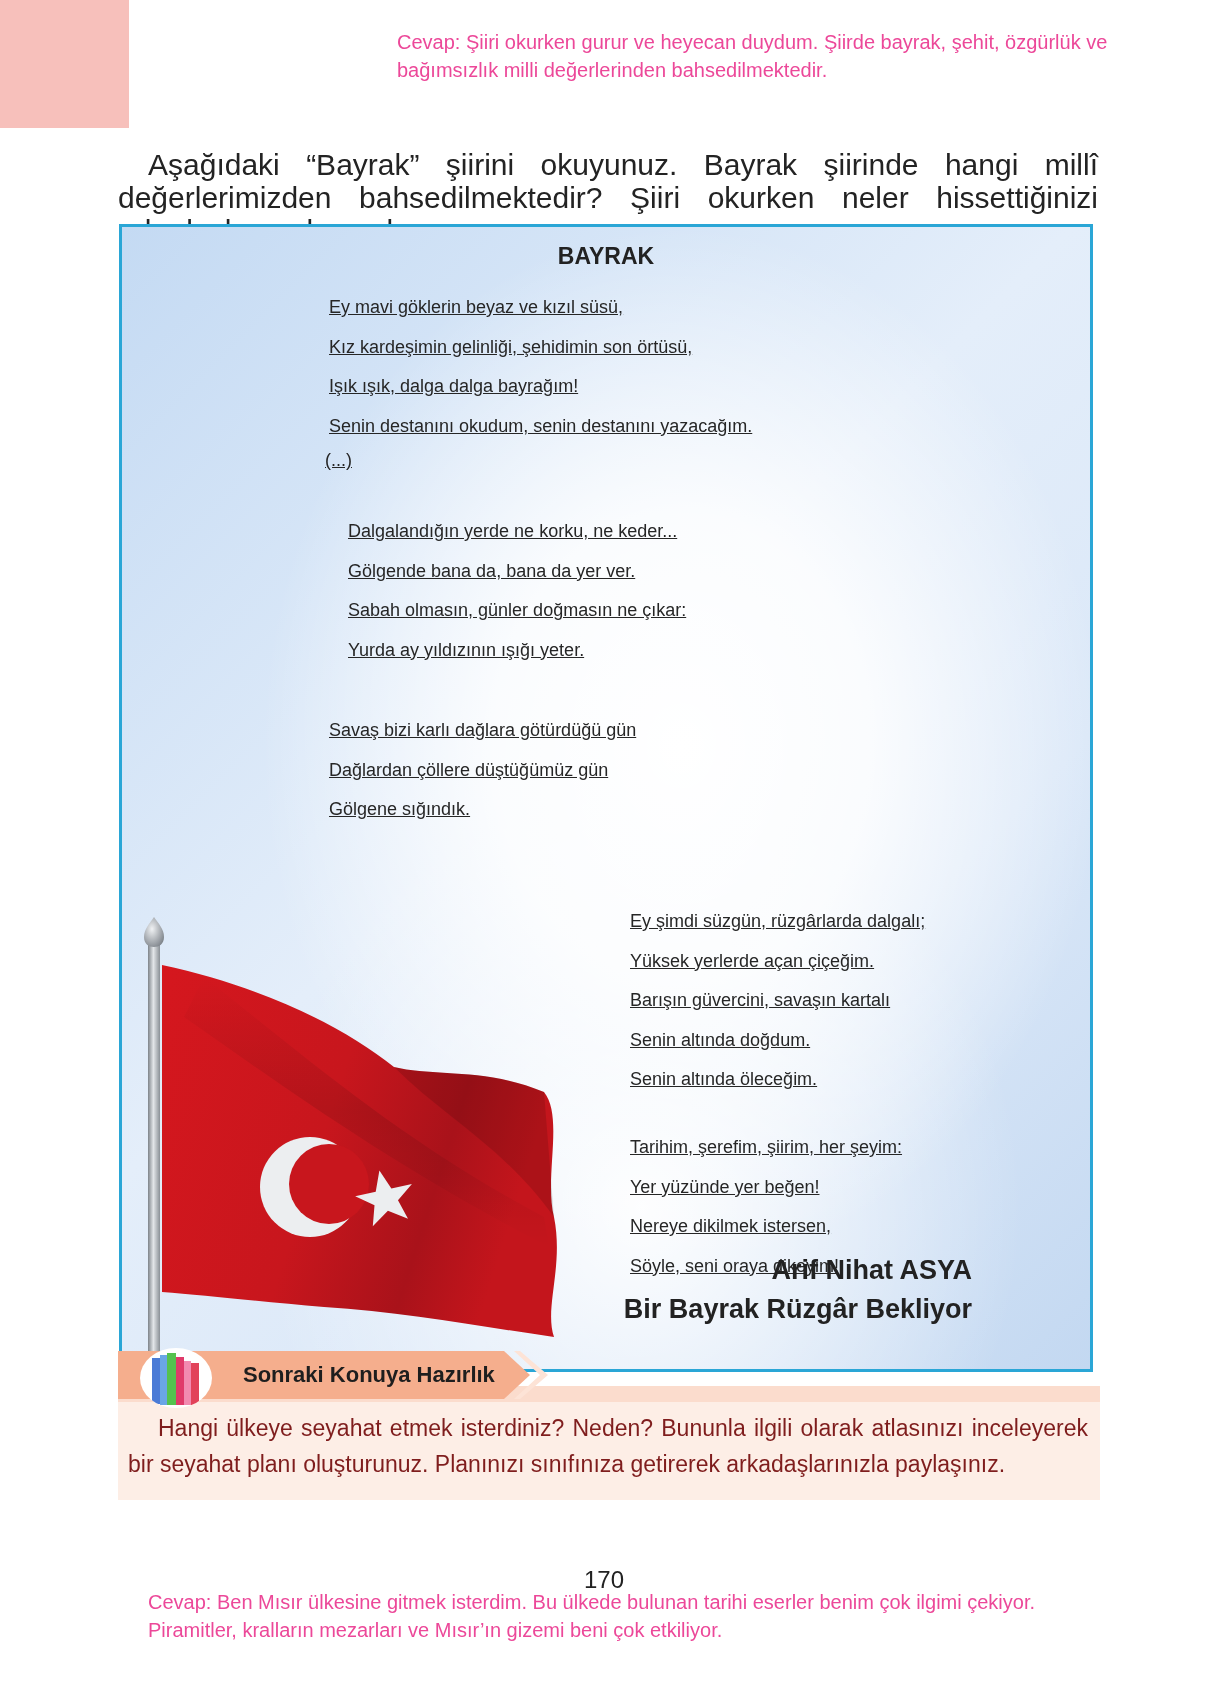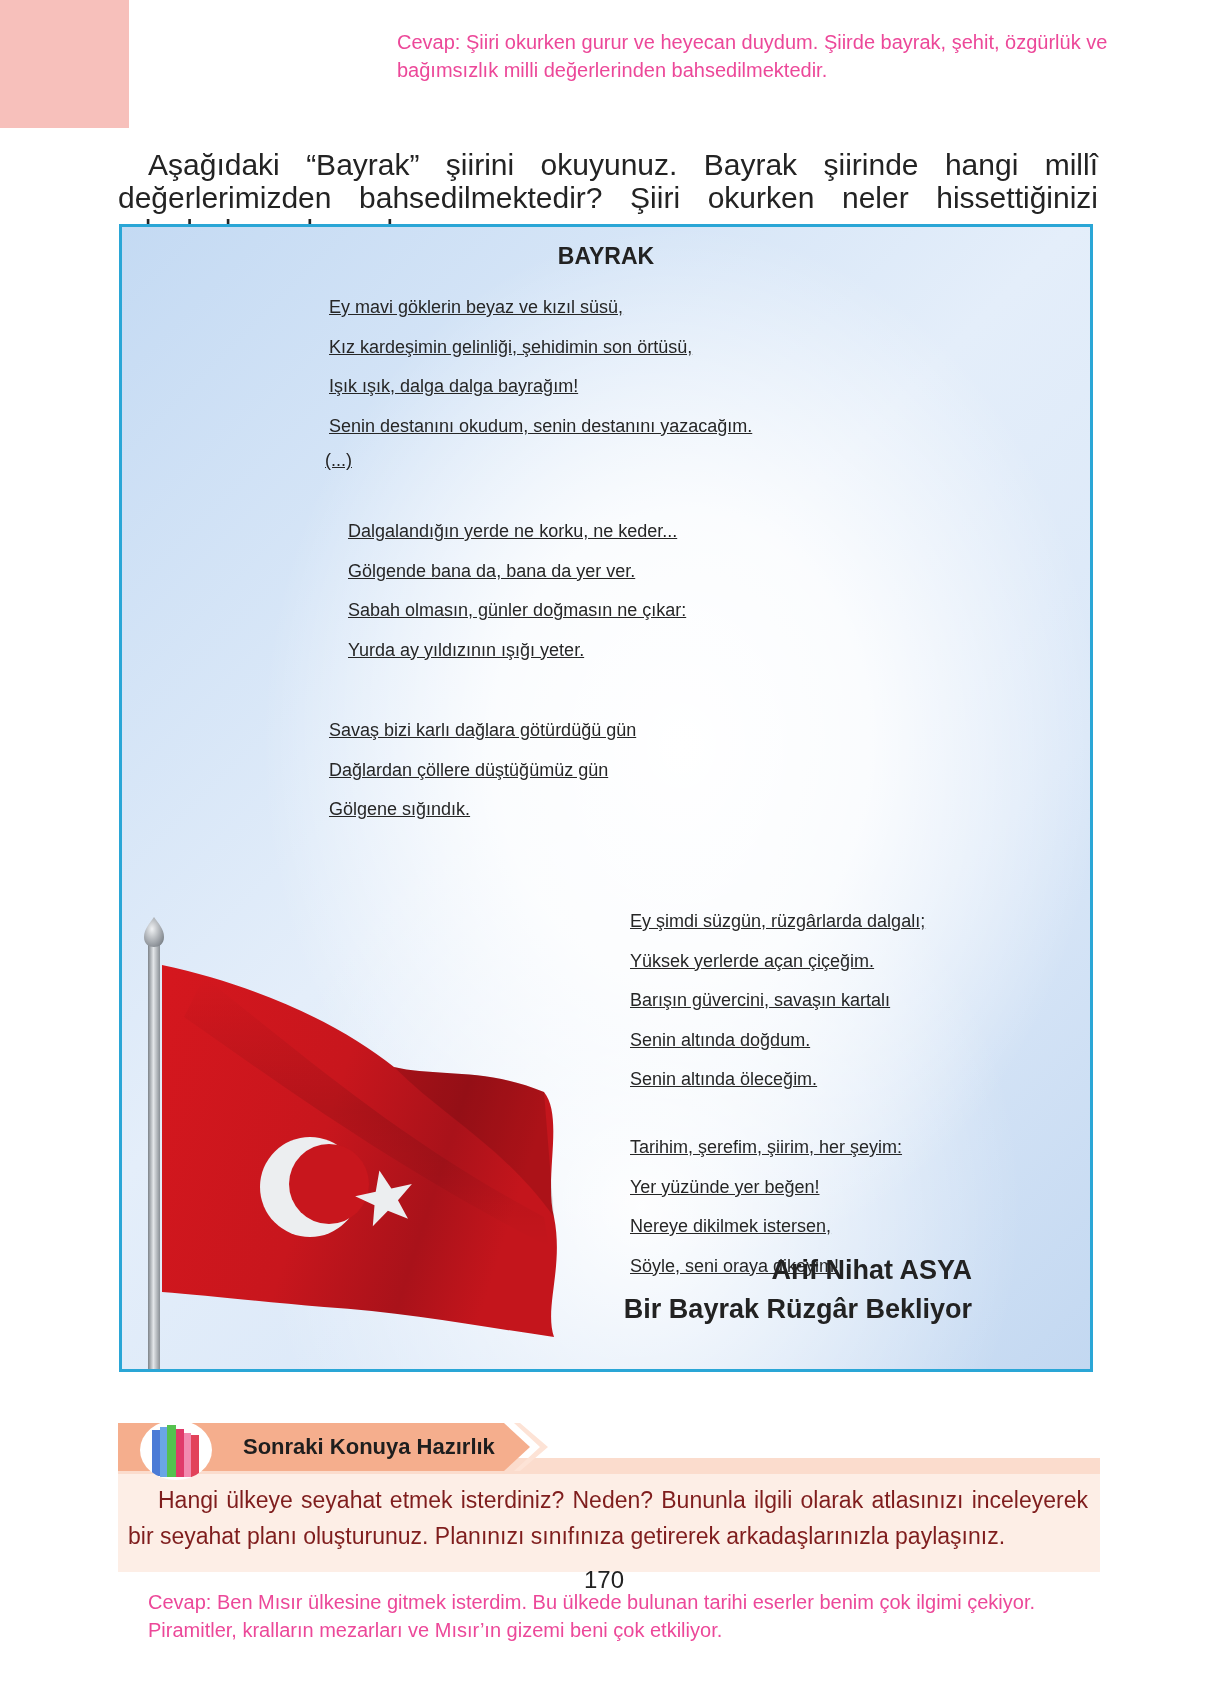--- a/index.html
+++ b/index.html
@@ -30,21 +30,21 @@
     .s1 { left: 207px; top: 61px; }
     .s-ellipsis { left: 203px; top: 214px; }
     .s2 { left: 207px; top: 285px; margin-left: 19px; }
     .s3 { left: 207px; top: 484px; }
     .s4 { left: 508px; top: 667px; margin-top: 8px; }
     .s5 { left: 508px; top: 901px; }
     .signature { position: absolute; right: 118px; top: 1024px; text-align: right; font-weight: bold; font-size: 27px; line-height: 39px; color: #222; }
 
     .flag-wrap { position: absolute; left: 22px; top: 690px; width: 440px; height: 460px; }
 
-    .prep-section { position: absolute; left: 118px; top: 1420px; width: 832px; height: 152px; }
+    .prep-section { position: absolute; left: 118px; top: 1348px; width: 832px; height: 152px; }
     .prep-body { position: absolute; left: 0; top: 54px; width: 982px; height: 98px; background: #fdeee6; }
     .prep-strip { position: absolute; left: 0; top: 38px; width: 982px; height: 25px; background: #fbdccd; }
     .prep-banner { position: absolute; left: 0; top: 3px; width: 412px; height: 48px; background: #f5ae8d;
                    clip-path: polygon(0 0, 386px 0, 412px 24px, 386px 48px, 0 48px); }
     .prep-chevron { position: absolute; left: 396px; top: 3px; width: 36px; height: 48px; background: #fde3d6;
                     clip-path: polygon(0 0, 6px 0, 34px 24px, 6px 48px, 0 48px, 26px 24px); }
     .book-badge { position: absolute; left: 22px; top: 0; width: 72px; height: 60px; border-radius: 50%; background: #ffffff; overflow: hidden; }
     .prep-title { position: absolute; left: 125px; top: 14px; font-weight: bold; font-size: 22px; color: #1e1e1e; }
     .prep-text { position: absolute; left: 10px; top: 62px; width: 960px; font-size: 23px; line-height: 36px; color: #7f1d1d; text-align: justify; }
     .prep-text .indent { display: inline-block; width: 30px; }

